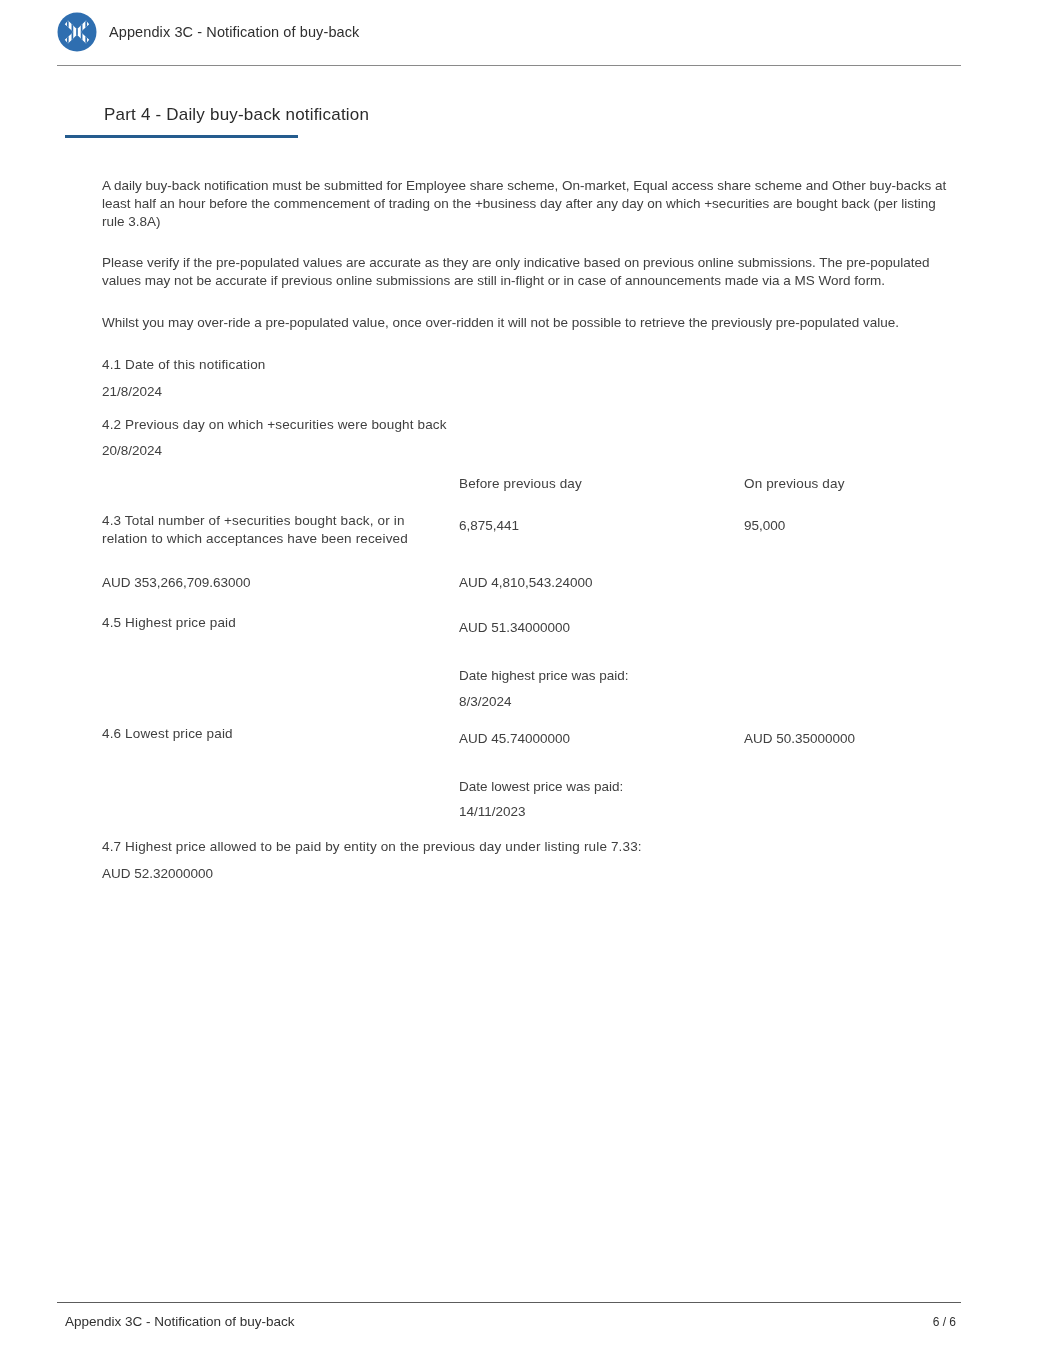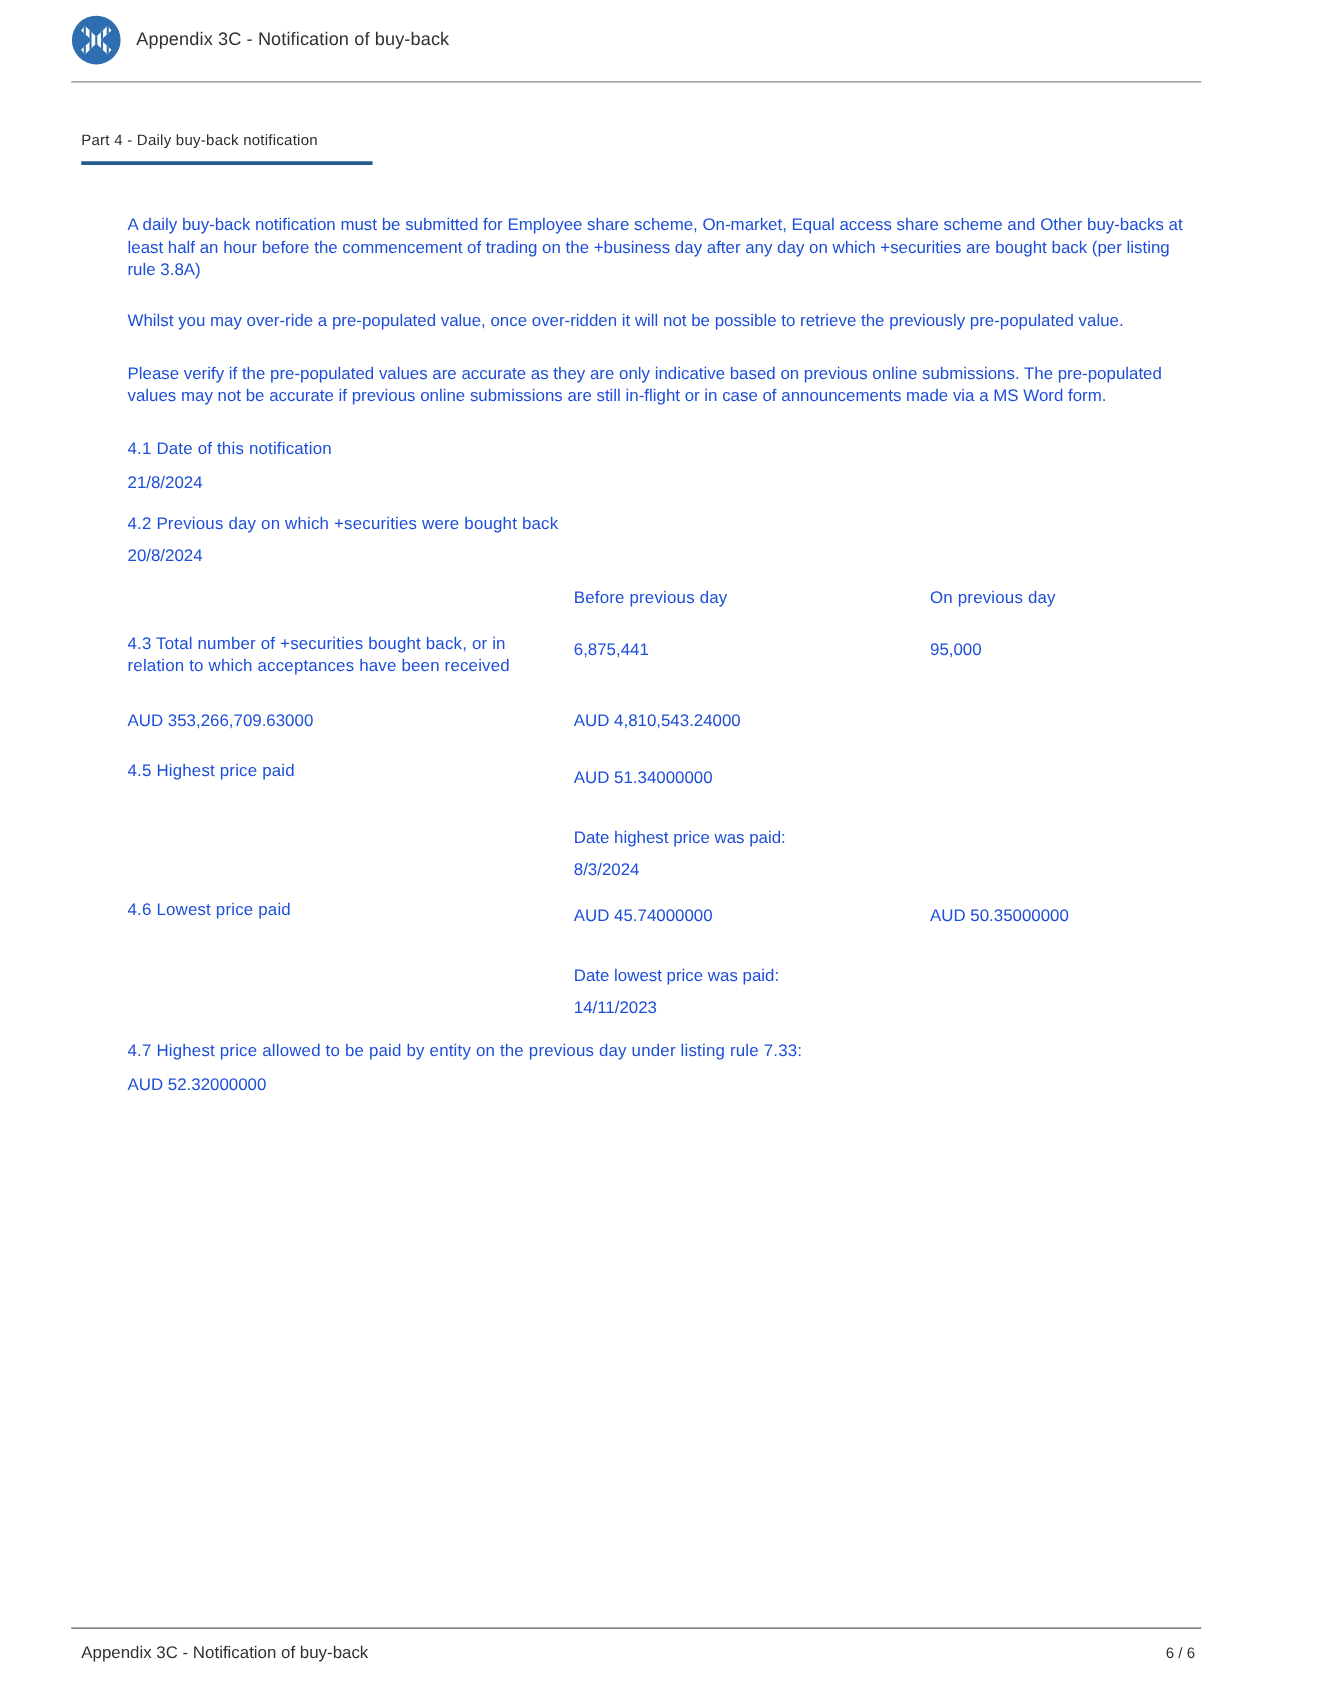--- a/index.html
+++ b/index.html
@@ -15,33 +15,33 @@
   .doc-header {
     margin:12px 57px 0 57px;
     display:flex; align-items:center; gap:12px;
     padding-bottom:13px;
     border-bottom:1.5px solid #8a8a8a;
   }
   .logo-wrap { width:40px; height:40px; flex:0 0 40px; }
   .header-title { font-size:14.5px; color:#2f2f2f; letter-spacing:0.1px; }
   
   .part-heading {
-    margin:39px 0 0 65px;
-    font-size:12px; font-weight:400; color:#2b2b2b; letter-spacing:0.2px;
+    margin:39px 0 0 104px;
+    font-size:17px; font-weight:400; color:#2b2b2b; letter-spacing:0.2px;
   }
   .heading-rule {
     margin:10px 0 0 65px;
     width:233px; height:3px;
     background:#255c8e;
   }
   
   .content {
     margin-left:102px;
     width:856px;
-    font-size:13.5px; line-height:1.32; color:#1d4ed8;
+    font-size:13.5px; line-height:1.32; color:#404040;
   }
   .content p { margin:0 0 24px 0; }
   .content p.first { margin-top:39px; }
   .q-label { margin:0 2px 9px 0; letter-spacing:0.15px; }
   .q-value { margin:0 0 15px 0; }
   .q-block { margin-bottom:8px; }
   
   .bb-table { margin-top:4px; }
   .t-row {
     display:grid;
@@ -98,22 +98,22 @@
     </span>
     <span class="header-title">Appendix 3C - Notification of buy-back</span>
   </div>
 
   <div class="part-heading">Part 4 - Daily buy-back notification</div>
   <div class="heading-rule"></div>
 
   <div class="content">
 
     <p class="first">A daily buy-back notification must be submitted for Employee share scheme, On-market, Equal access share scheme and Other buy-backs at least half an hour before the commencement of trading on the +business day after any day on which +securities are bought back (per listing rule 3.8A)</p>
+    <p>Please verify if the pre-populated values are accurate as they are only indicative based on previous online submissions. The pre-populated values may not be accurate if previous online submissions are still in-flight or in case of announcements made via a MS Word form.</p>
     <p>Whilst you may over-ride a pre-populated value, once over-ridden it will not be possible to retrieve the previously pre-populated value.</p>
-    <p>Please verify if the pre-populated values are accurate as they are only indicative based on previous online submissions. The pre-populated values may not be accurate if previous online submissions are still in-flight or in case of announcements made via a MS Word form.</p>
 
     <div class="q-block">
       <div class="q-label">4.1 Date of this notification</div>
       <div class="q-value">21/8/2024</div>
     </div>
 
     <div class="q-block">
       <div class="q-label">4.2 Previous day on which +securities were bought back</div>
       <div class="q-value">20/8/2024</div>
     </div>

